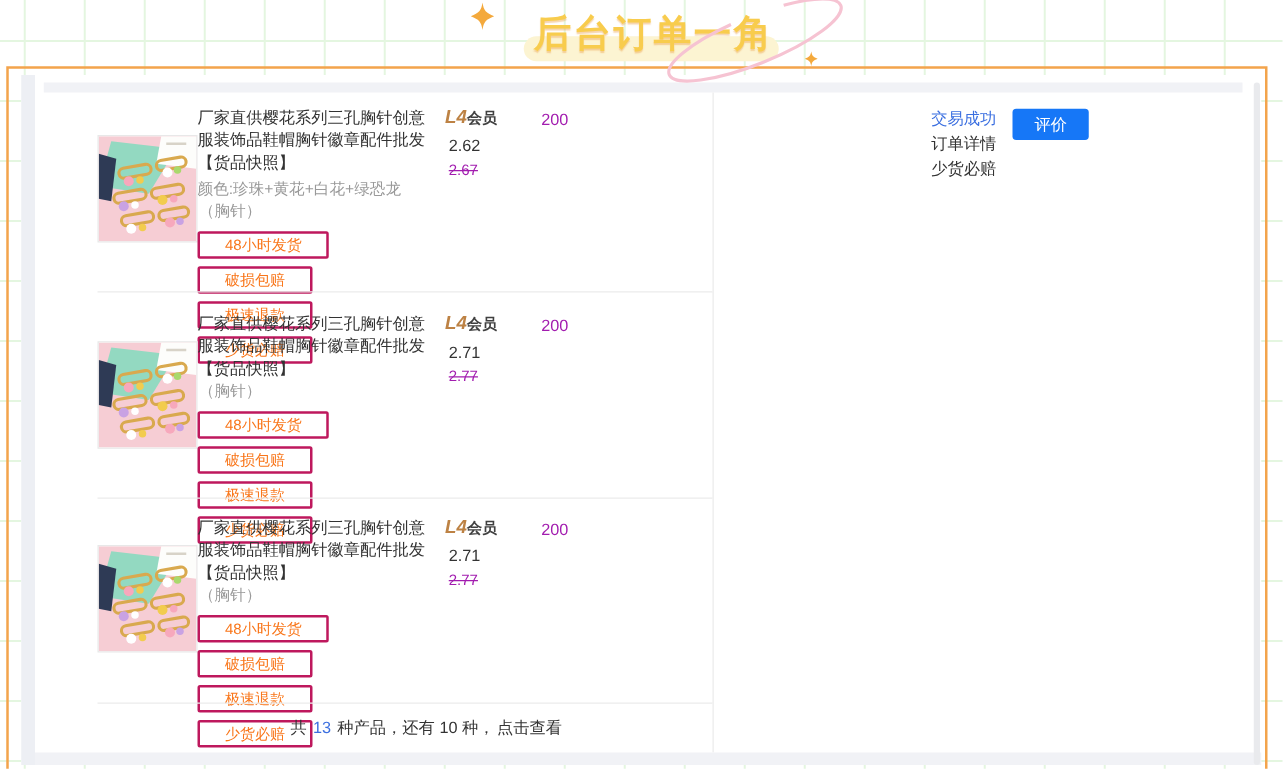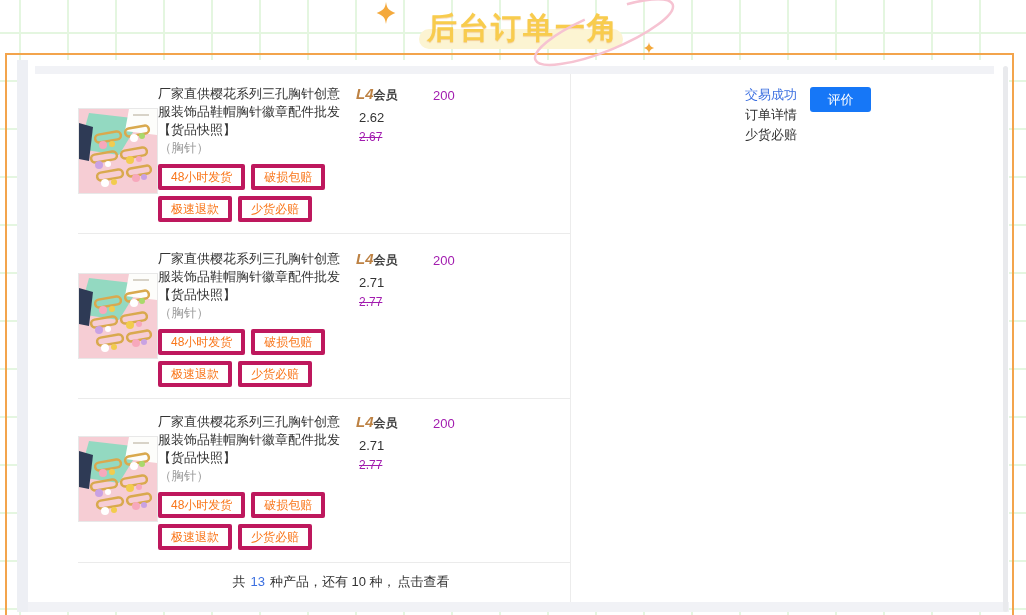--- a/index.html
+++ b/index.html
@@ -33,21 +33,21 @@
   .hsep{position:absolute;left:61px;width:492px;height:1px;background:#EBEBEB;}
   
   .row{position:absolute;left:61px;display:flex;align-items:flex-start;}
   .pimg{width:78px;height:84px;border:1px solid #E8E8E8;margin-top:23px;background:#fff;flex:none;}
   .pinfo{width:182px;flex:none;}
   .ptitle{font-size:13px;line-height:18px;color:#333;}
   .pcolor{font-size:12.5px;line-height:18px;color:#999;margin-top:3px;}
   .pcolor2{margin-top:0;padding-left:1px;}
   .ptags{margin-top:7px;}
   .tag{display:inline-block;font-size:12px;line-height:16px;color:#F9761A;
-    border:4px solid #be185d;border-radius:2px;padding:1px 9px;margin:0 6px 6px 0;background:#fff;}
+    border:2px solid #be185d;border-radius:2px;padding:1px 20px;margin:0 6px 6px 0;background:#fff;}
   .pmember{margin-left:16px;width:60px;flex:none;}
   .lvl{font-style:italic;font-weight:bold;font-size:15px;color:#BD8244;}
   .mem{font-size:12px;font-weight:bold;color:#404040;}
   .price{font-size:13px;font-weight:normal;color:#333;margin-top:6px;padding-left:3px;}
   .oprice{font-size:12px;color:#a21caf;text-decoration:line-through;margin-top:5px;padding-left:3px;}
   .pqty{margin-left:17px;margin-top:3px;font-size:13px;color:#a21caf;flex:none;}
   
   .totals{position:absolute;left:565px;top:27px;width:105px;text-align:center;}
   .total-orig{font-size:13px;color:#8C8C8C;text-decoration:line-through;}
   .total-final{font-size:15px;font-weight:bold;color:#1a1a1a;margin-top:4px;}
@@ -119,20 +119,21 @@
           <circle cx="51" cy="51" r="4" fill="#F2CC4E"></circle>
             <circle cx="60" cy="50" r="3" fill="#F7A8BC"></circle>
           <circle cx="26" cy="74" r="4" fill="#FFFFFF"></circle>
             <circle cx="35" cy="73" r="3" fill="#F2CC4E"></circle>
           <circle cx="57" cy="69" r="4" fill="#F7A8BC"></circle>
             <circle cx="65" cy="68" r="3" fill="#C9A2E3"></circle>
         </svg>
       </div>
       <div class="pinfo">
         <div class="ptitle">厂家直供樱花系列三孔胸针创意服装饰品鞋帽胸针徽章配件批发【货品快照】</div>
+        <div class="pcolor">颜色:珍珠+黄花+白花+绿恐龙</div>
         <div class="pcolor pcolor2">（胸针）</div>
         <div class="ptags">
           <span class="tag">48小时发货</span><span class="tag">破损包赔</span><br>
           <span class="tag">极速退款</span><span class="tag">少货必赔</span>
         </div>
       </div>
       <div class="pmember">
         <div><span class="lvl">L4</span><span class="mem">会员</span></div>
         <div class="price">2.62</div>
         <div class="oprice">2.67</div>

